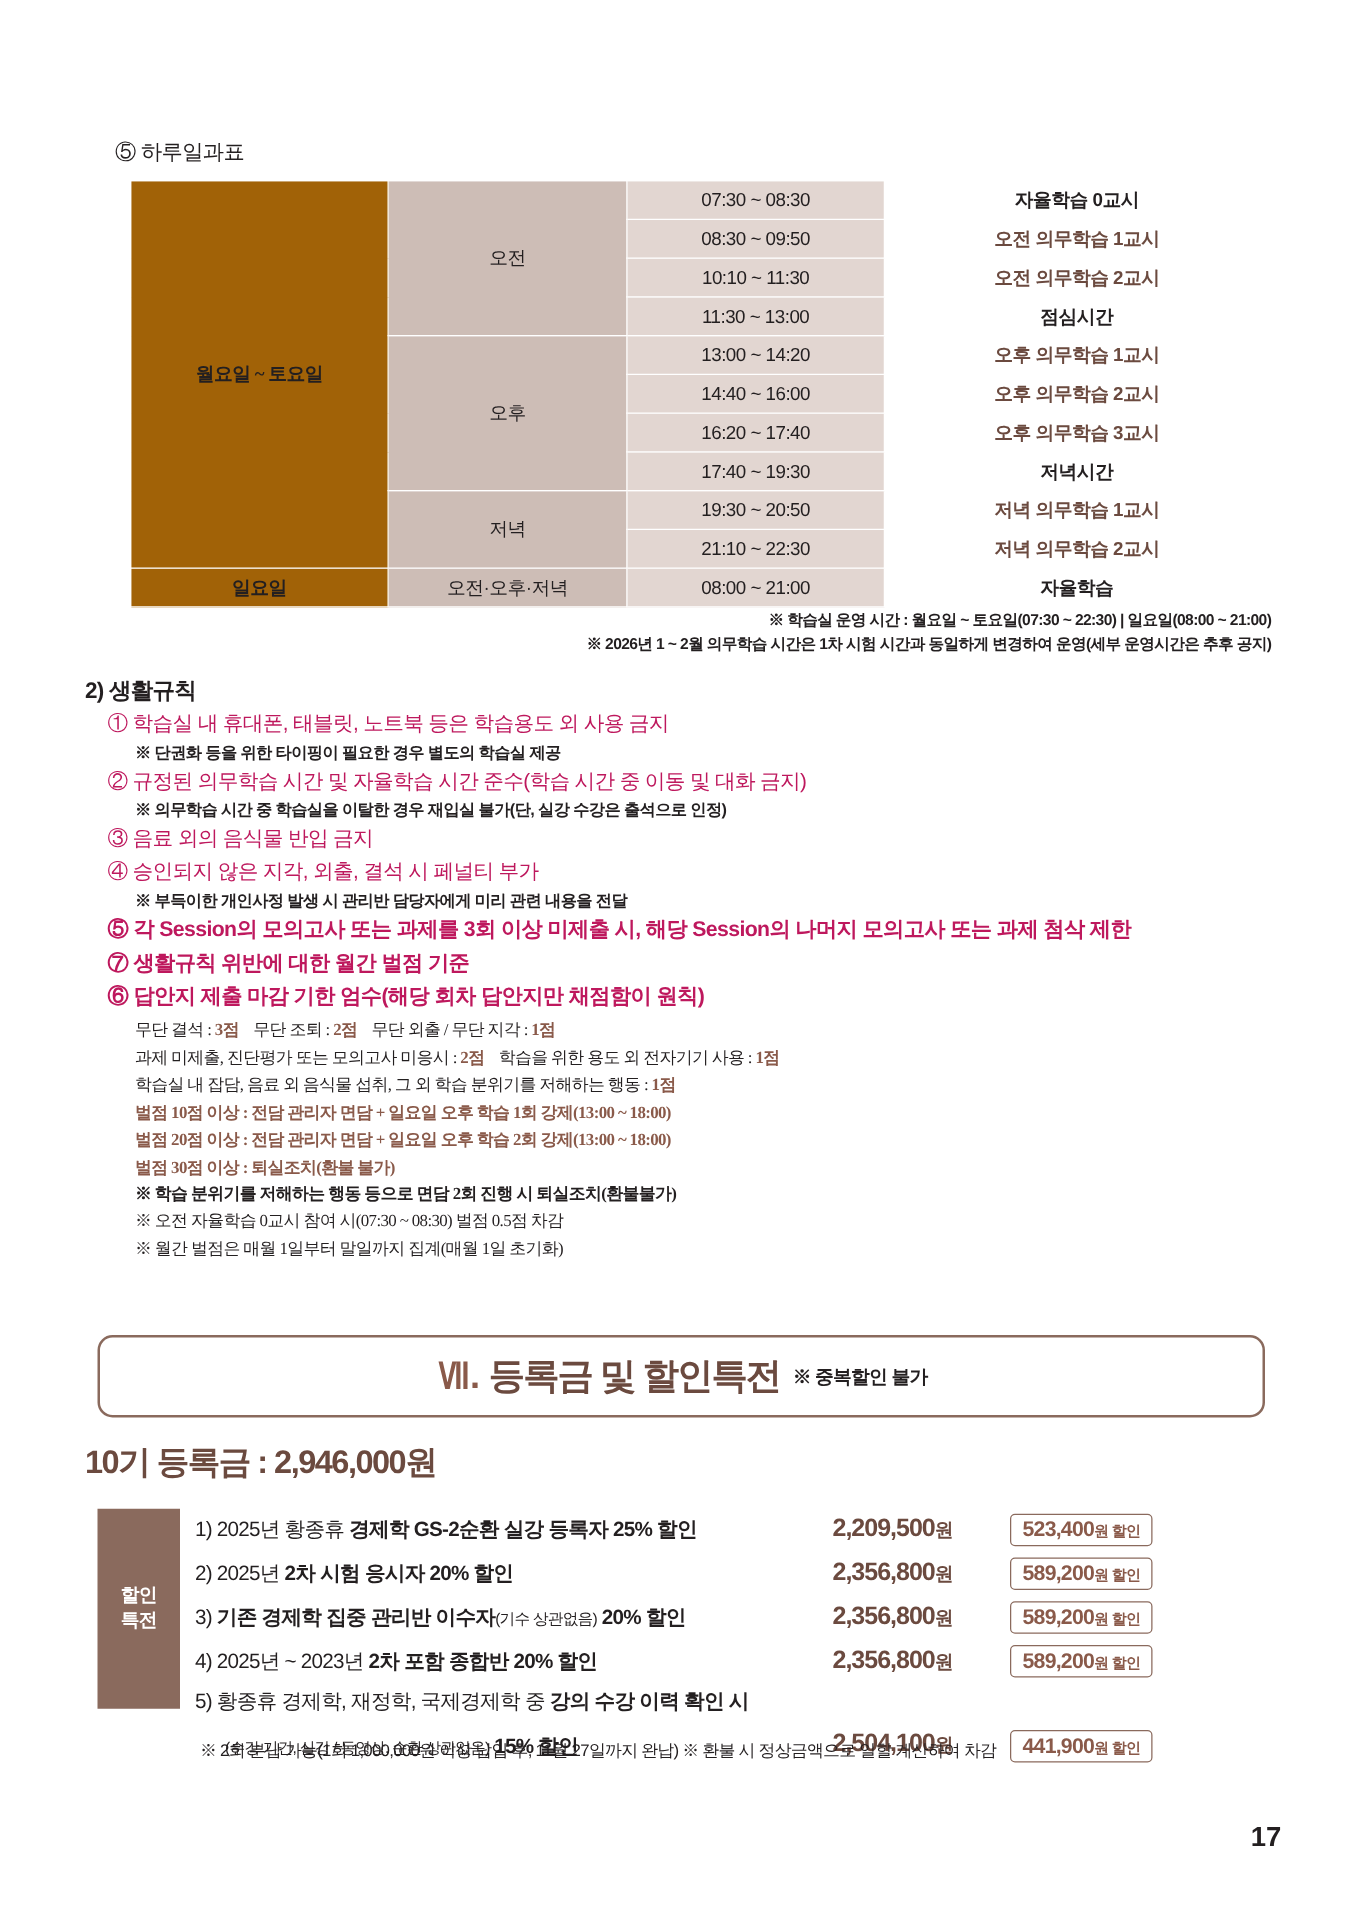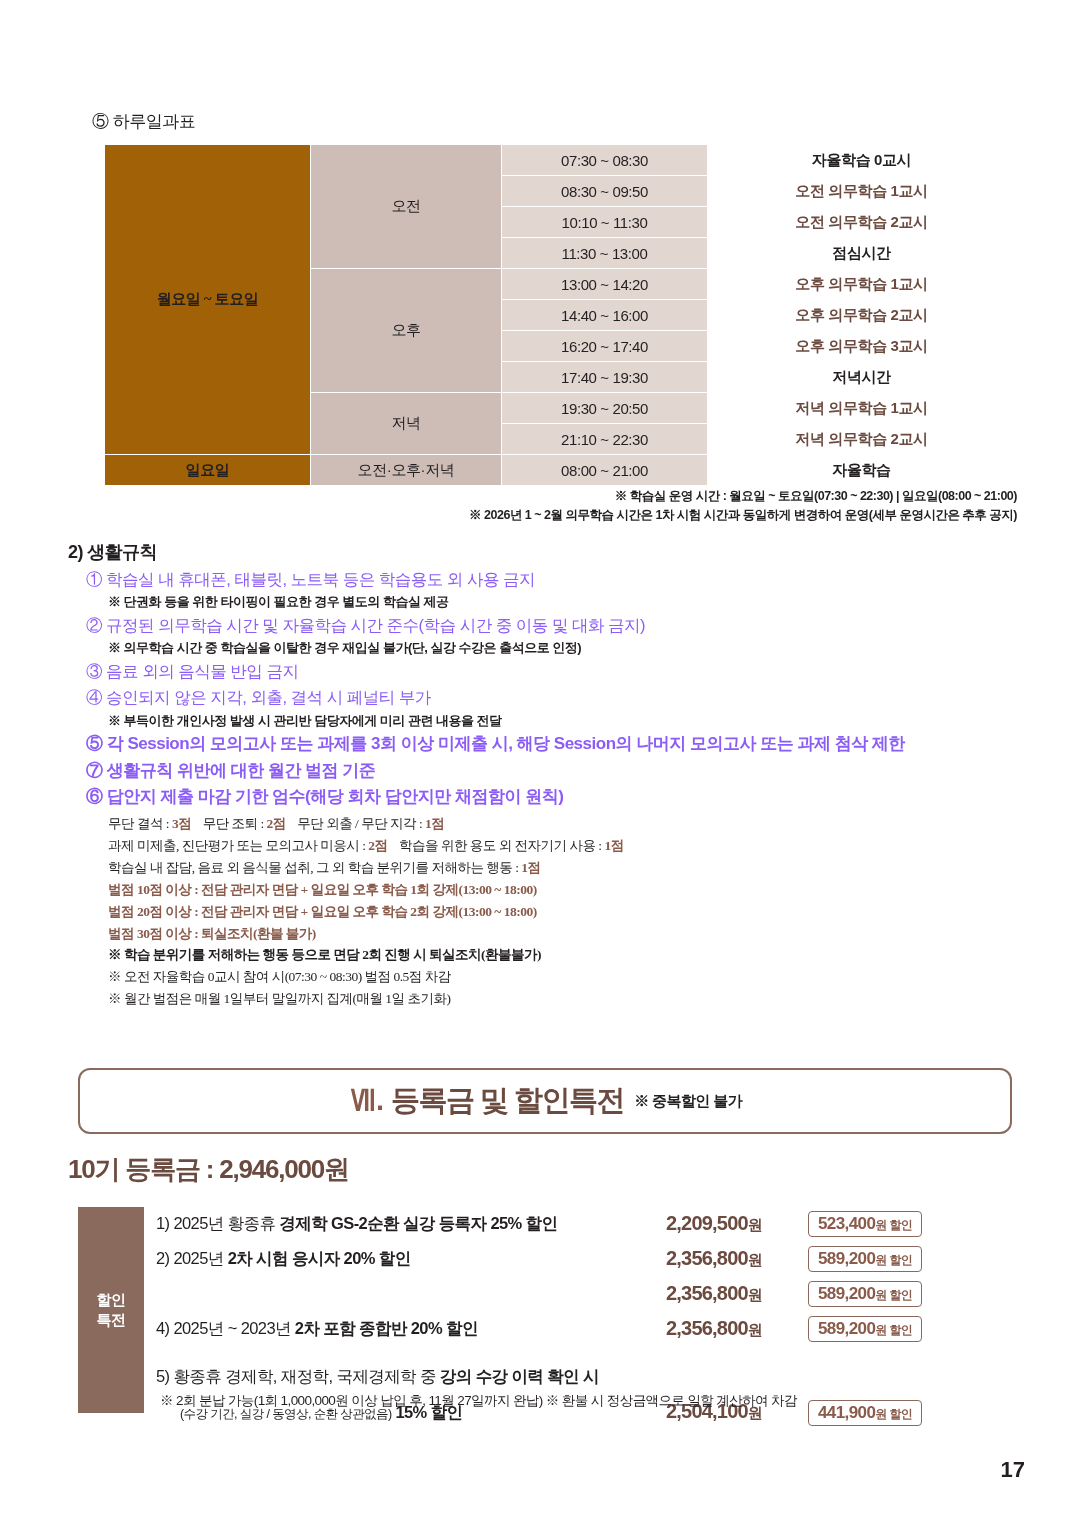--- a/index.html
+++ b/index.html
@@ -81,21 +81,21 @@
   .rules {
     position: absolute;
     left: 86px;
     top: 566px;
     width: 930px;
     letter-spacing: -0.5px;
   }
   .rule-item {
     font-size: 16.5px;
     line-height: 1.58;
-    color: #8b5cf6;
+    color: #be185d;
   }
   .rule-item.bold {
     font-weight: bold;
     font-size: 17px;
   }
   .rule-note {
     font-size: 13px;
     font-weight: bold;
     margin-left: 22px;
     line-height: 1.55;
@@ -154,21 +154,21 @@
     font-size: 26px;
     font-weight: bold;
     color: #6b4a3f;
     letter-spacing: -1.2px;
   }
   .disc-tab {
     position: absolute;
     left: 78px;
     top: 1207px;
     width: 66px;
-    height: 206px;
+    height: 160px;
     background: #8a6a5d;
     color: #ffffff;
     font-size: 15px;
     font-weight: bold;
     display: flex;
     flex-direction: column;
     align-items: center;
     justify-content: center;
     line-height: 1.35;
     letter-spacing: -0.5px;
@@ -207,21 +207,21 @@
     border-radius: 4px;
     padding: 2px 9px;
     font-size: 17px;
     font-weight: bold;
     color: #8a5a4a;
     letter-spacing: -0.6px;
     background: #ffffff;
     white-space: nowrap;
   }
   .chip .small { font-size: 12px; text-align: center; }
-  .disc-row.row5a { height: 30px; margin-top: 16px; }
+  .disc-row.row5a { height: 30px; }
   .disc-row.row5b { height: 42px; }
   .row5b .indent { margin-left: 24px; }
   .row5b .price { top: 8px; }
   .row5b .chip { top: 8px; }
 
   .tuition-note {
     position: absolute;
     left: 160px;
     top: 1392px;
     font-size: 13.5px;
@@ -359,20 +359,21 @@
       <span class="chip"><span>523,400</span><span class="small">원 할인</span></span>
     </div>
 
     <div class="disc-row">
       <span class="txt"><span>2) 2025년 </span><b>2차 시험 응시자 20% 할인</b></span>
       <span class="price"><span>2,356,800</span><span class="won">원</span></span>
       <span class="chip"><span>589,200</span><span class="small">원 할인</span></span>
     </div>
 
     <div class="disc-row">
+      <span class="txt"><span>3) </span><b>기존 경제학 집중 관리반 이수자</b><span class="small">(기수 상관없음)</span><b> 20% 할인</b></span>
       <span class="price"><span>2,356,800</span><span class="won">원</span></span>
       <span class="chip"><span>589,200</span><span class="small">원 할인</span></span>
     </div>
 
     <div class="disc-row">
       <span class="txt"><span>4) 2025년 ~ 2023년 </span><b>2차 포함 종합반 20% 할인</b></span>
       <span class="price"><span>2,356,800</span><span class="won">원</span></span>
       <span class="chip"><span>589,200</span><span class="small">원 할인</span></span>
     </div>
 

